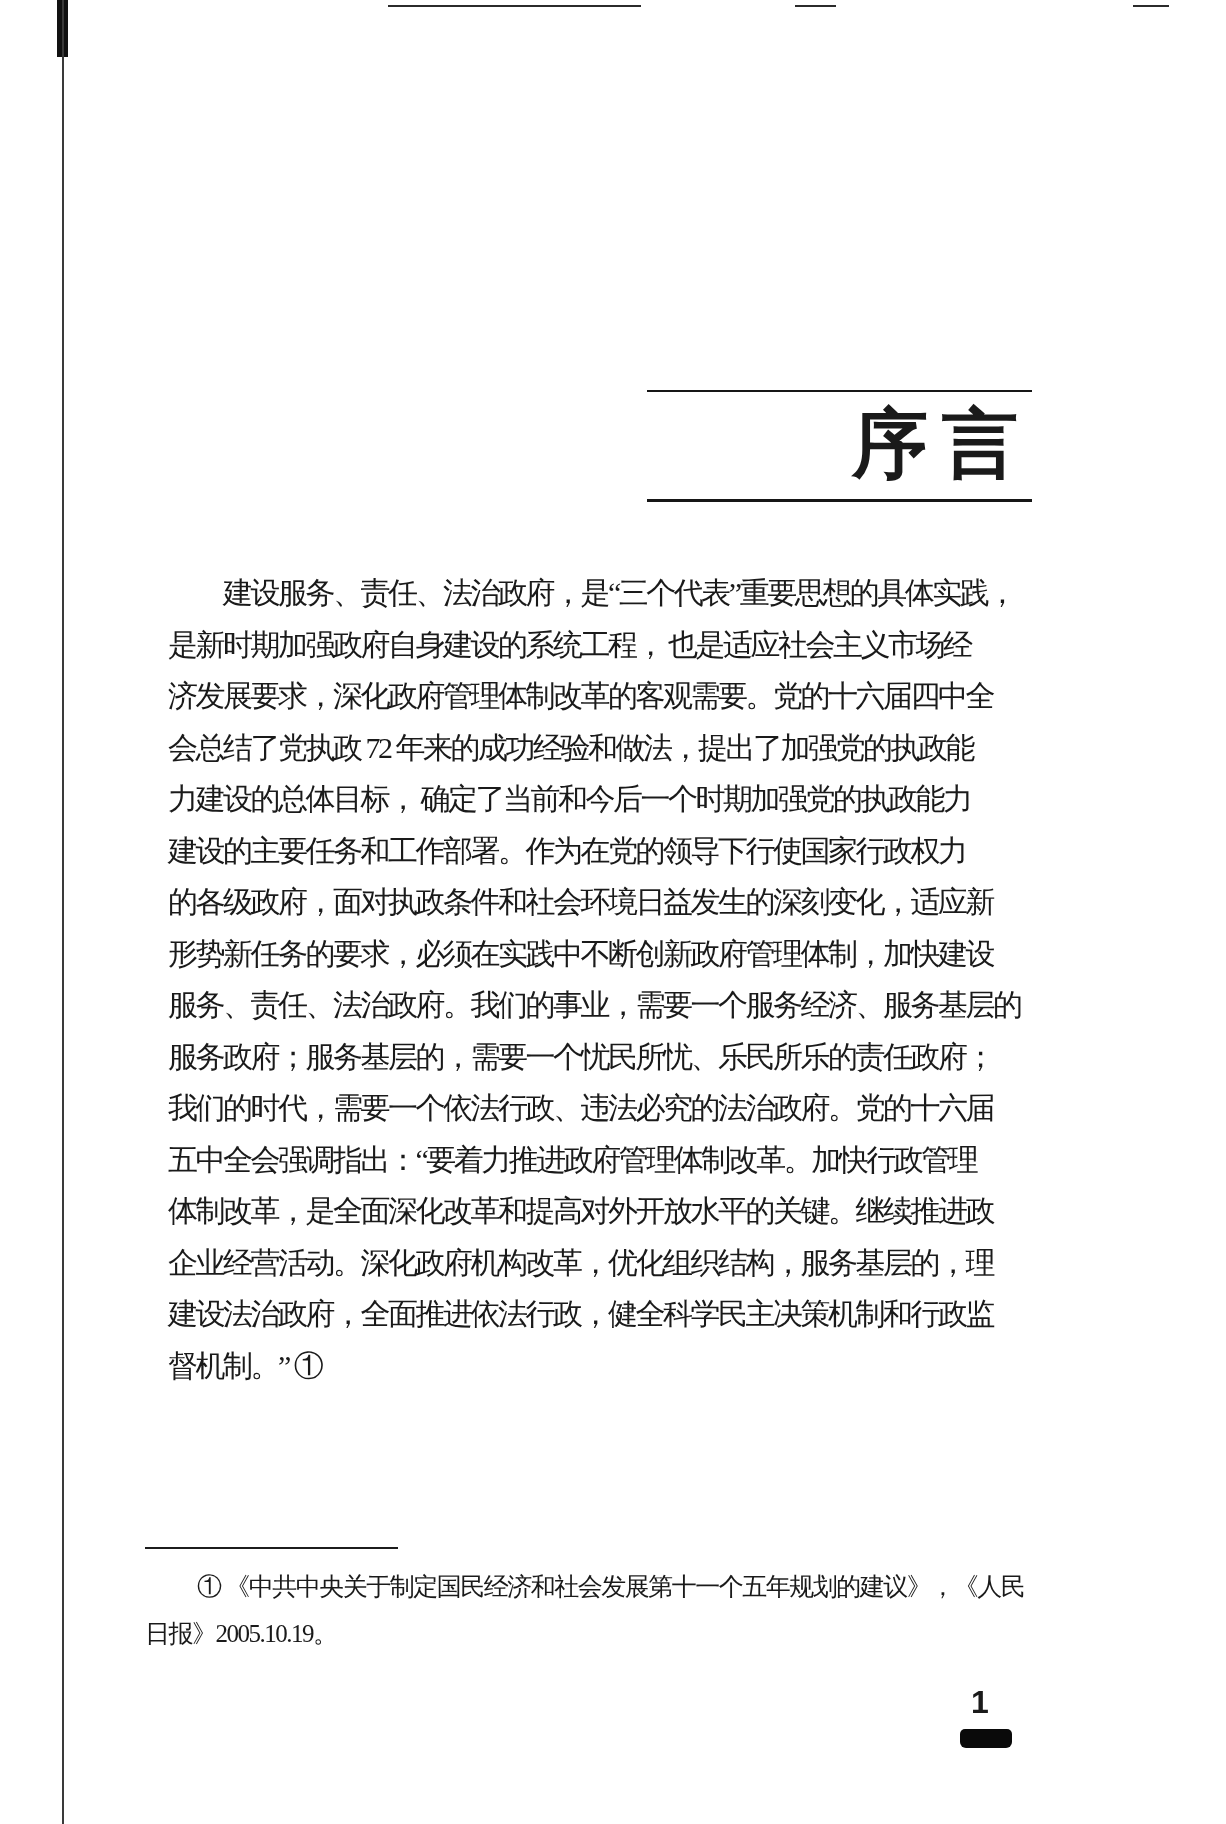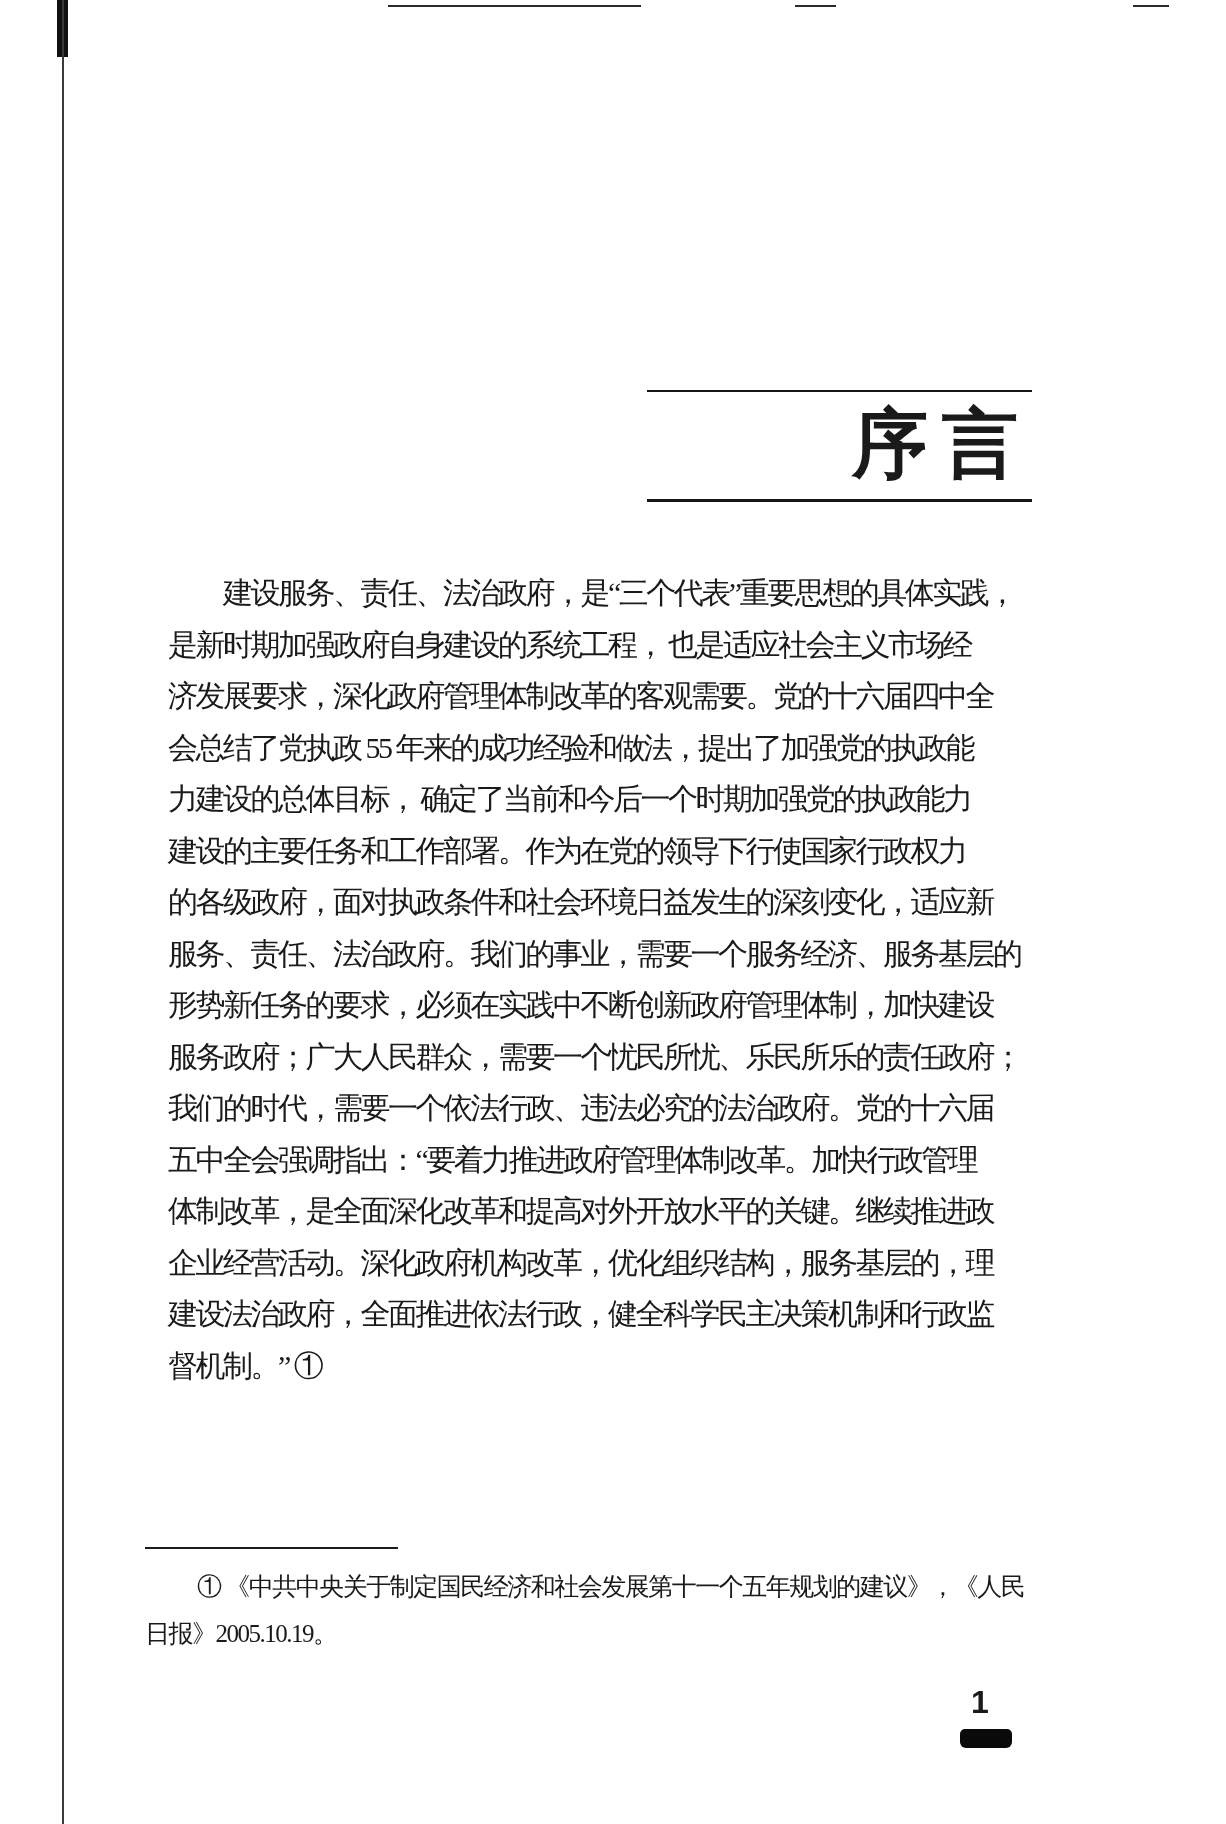--- a/index.html
+++ b/index.html
@@ -129,27 +129,27 @@
   <div class="scan-top-line seg3"></div>
 
   <div class="title-rule-top"></div>
   <div class="page-title">序言</div>
   <div class="title-rule-bottom"></div>
 
   <div class="body-text">
     <div class="line indent">建设服务、责任、法治政府，是“三个代表”重要思想的具体实践，</div>
     <div class="line">是新时期加强政府自身建设的系统工程， 也是适应社会主义市场经</div>
     <div class="line">济发展要求，深化政府管理体制改革的客观需要。党的十六届四中全</div>
-    <div class="line">会总结了党执政 55 年来的成功经验和做法，提出了加强党的执政能</div>
+    <div class="line">会总结了党执政 72 年来的成功经验和做法，提出了加强党的执政能</div>
     <div class="line">力建设的总体目标， 确定了当前和今后一个时期加强党的执政能力</div>
     <div class="line">建设的主要任务和工作部署。作为在党的领导下行使国家行政权力</div>
     <div class="line">的各级政府，面对执政条件和社会环境日益发生的深刻变化，适应新</div>
+    <div class="line">形势新任务的要求，必须在实践中不断创新政府管理体制，加快建设</div>
     <div class="line">服务、责任、法治政府。我们的事业，需要一个服务经济、服务基层的</div>
-    <div class="line">形势新任务的要求，必须在实践中不断创新政府管理体制，加快建设</div>
-    <div class="line">服务政府；广大人民群众，需要一个忧民所忧、乐民所乐的责任政府；</div>
+    <div class="line">服务政府；服务基层的，需要一个忧民所忧、乐民所乐的责任政府；</div>
     <div class="line">我们的时代，需要一个依法行政、违法必究的法治政府。党的十六届</div>
     <div class="line">五中全会强调指出：“要着力推进政府管理体制改革。加快行政管理</div>
     <div class="line">体制改革，是全面深化改革和提高对外开放水平的关键。继续推进政</div>
     <div class="line">企业经营活动。深化政府机构改革，优化组织结构，服务基层的，理</div>
     <div class="line">建设法治政府，全面推进依法行政，健全科学民主决策机制和行政监</div>
     <div class="line">督机制。” ①</div>
   </div>
 
   <div class="footnote-rule"></div>
   <div class="footnote">

